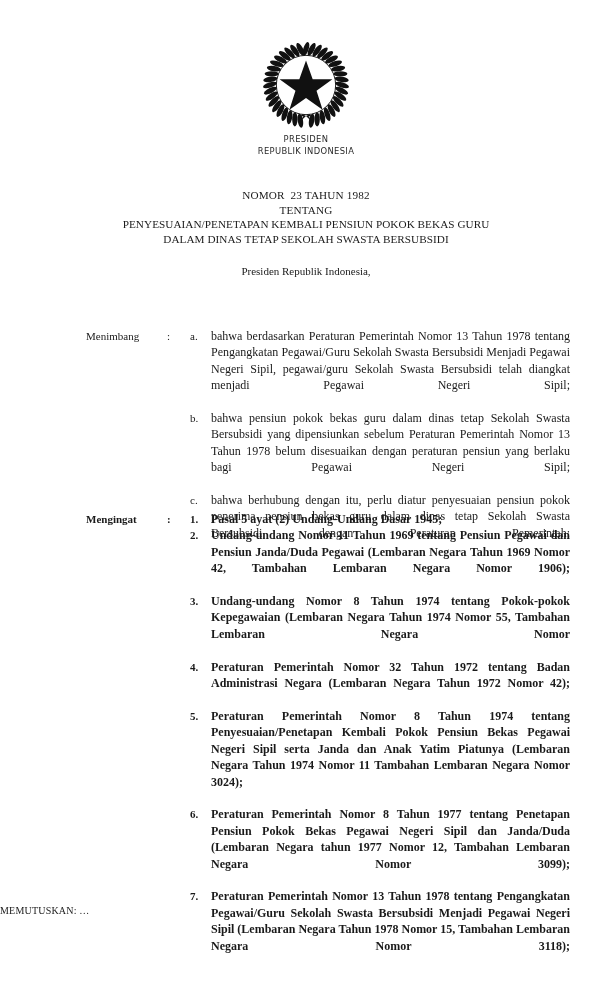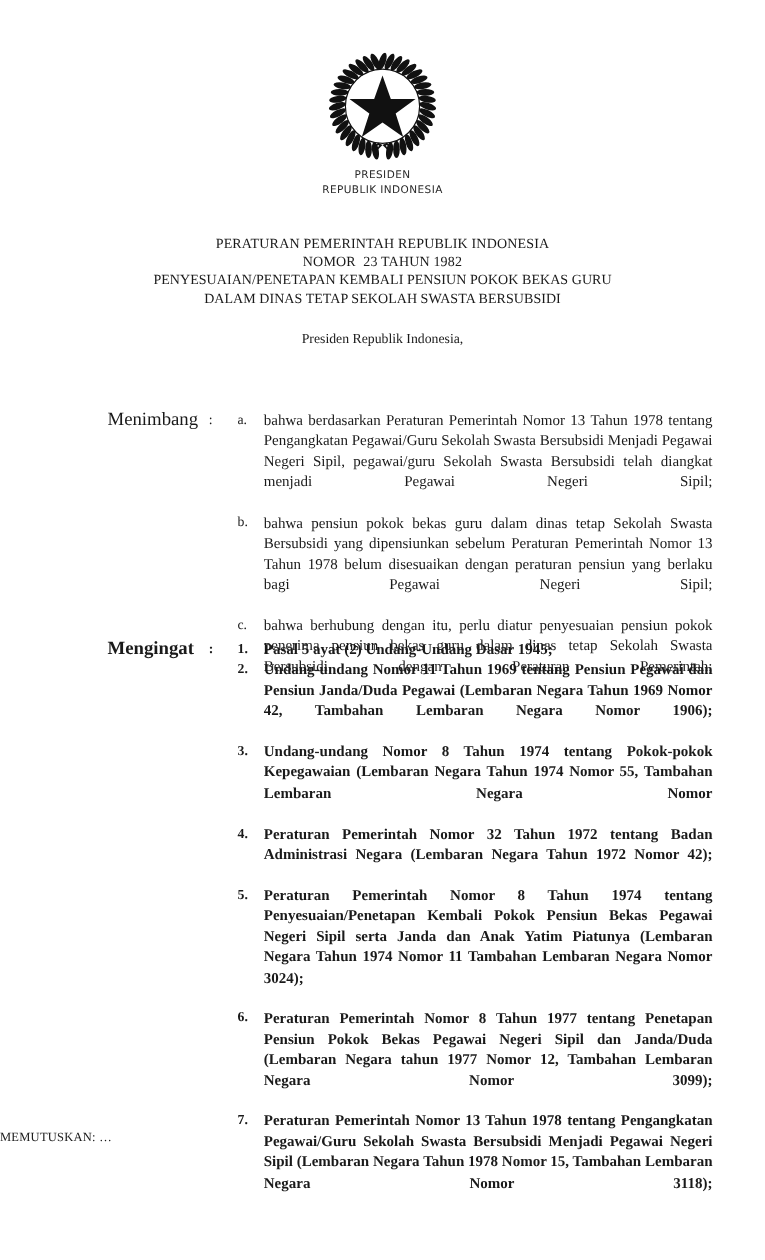--- a/index.html
+++ b/index.html
@@ -80,21 +80,21 @@
     width: 484px;
     display: flex;
     align-items: flex-start;
   }
   #menimbang-section { top: 328px; }
   #mengingat-section { top: 511px; font-weight: bold; }
 
   .section-label {
     width: 81px;
     flex: 0 0 81px;
-    font-size: 15px;
+    font-size: 11px;
     line-height: 16.4px;
   }
   .section-colon {
     width: 23px;
     flex: 0 0 23px;
     font-size: 11px;
     line-height: 16.4px;
   }
   .section-items {
     flex: 1 1 auto;
@@ -279,22 +279,22 @@
         <polygon points="50,17 59.7,44.3 88.4,44.3 65.3,61.2 74.1,88.6 50,71.5 25.9,88.6 34.7,61.2 11.6,44.3 40.3,44.3" transform="translate(0,3) scale(0.80) translate(12.5,6)"></polygon>
       </g>
     </svg>
     <div class="emblem-caption">
       <div>PRESIDEN</div>
       <div>REPUBLIK INDONESIA</div>
     </div>
   </div>
 
   <div class="title-block">
-    <div class="title-line">PERATURAN PEMERINTAH REPUBLIK INDONESIA</div>
     <div class="title-line">NOMOR  23 TAHUN 1982</div>
+    <div class="title-line">TENTANG</div>
     <div class="subject-line">PENYESUAIAN/PENETAPAN KEMBALI PENSIUN POKOK BEKAS GURU</div>
     <div class="subject-line">DALAM DINAS TETAP SEKOLAH SWASTA BERSUBSIDI</div>
     <div class="signatory-line">Presiden Republik Indonesia,</div>
   </div>
 
   <div class="section" id="menimbang-section">
     <div class="section-label">Menimbang</div>
     <div class="section-colon">:</div>
     <div class="section-items">
 

